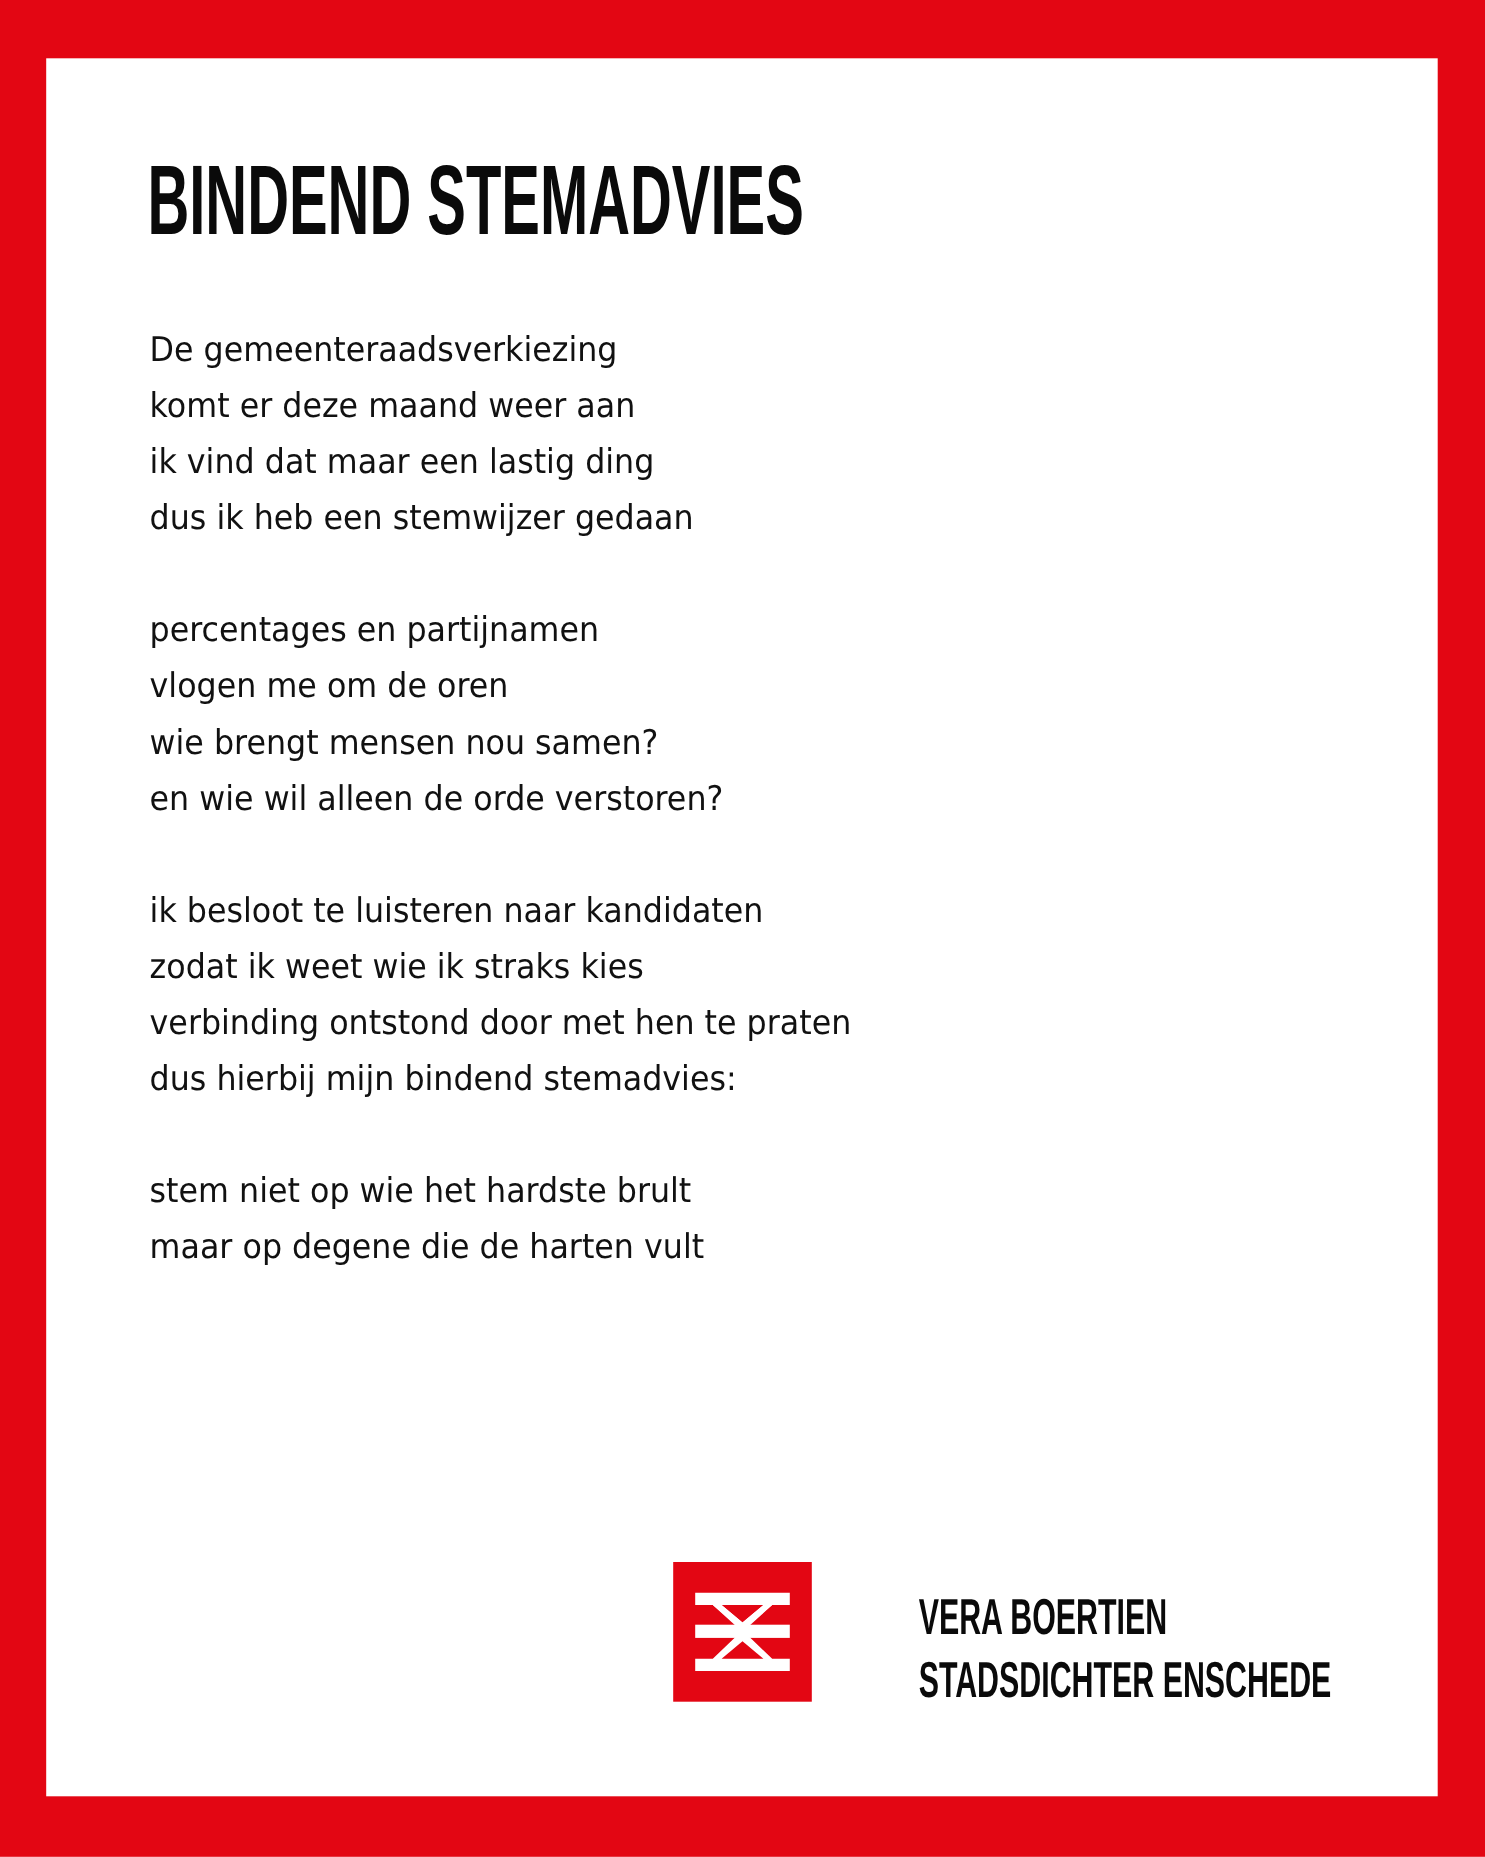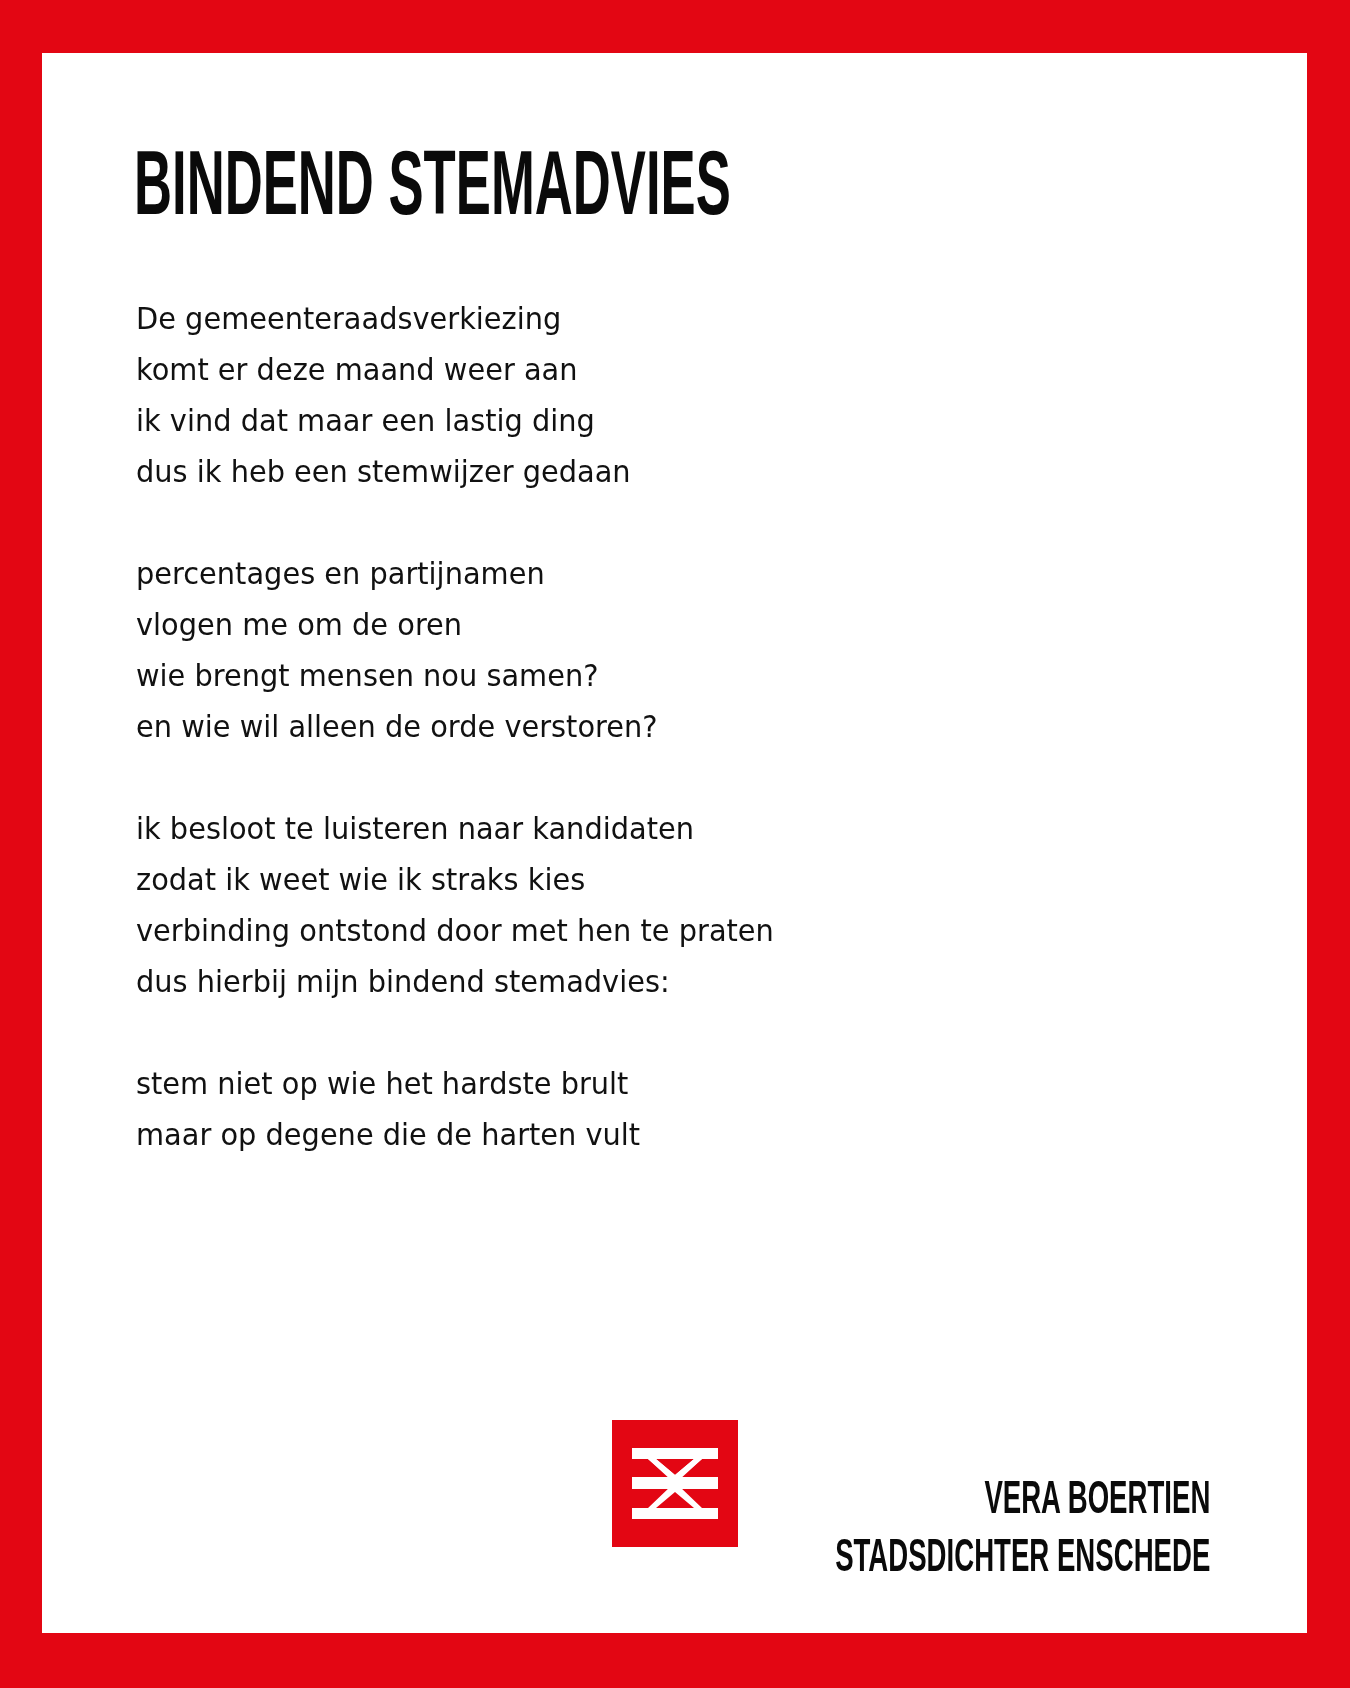--- a/index.html
+++ b/index.html
@@ -46,27 +46,26 @@
   .logo {
     position: absolute;
     left: 612px; top: 1420px;
     width: 126px; height: 127px;
     background: #e30613;
   }
   .logo svg { display: block; width: 100%; height: 100%; }
   .credit {
     position: absolute;
     right: 140px; top: 1440px;
-    text-align: right;
+    text-align: left;
     font-family: "Liberation Sans", sans-serif;
     font-weight: bold;
     color: #0a0a0a;
     font-size: 46px;
     line-height: 58px;
-    margin-top: 28px;
   }
   .credit .cline {
     display: block;
     white-space: nowrap;
     transform-origin: right top;
     transform: scaleX(0.6);
   }
 </style>
 </head>
 <body>

